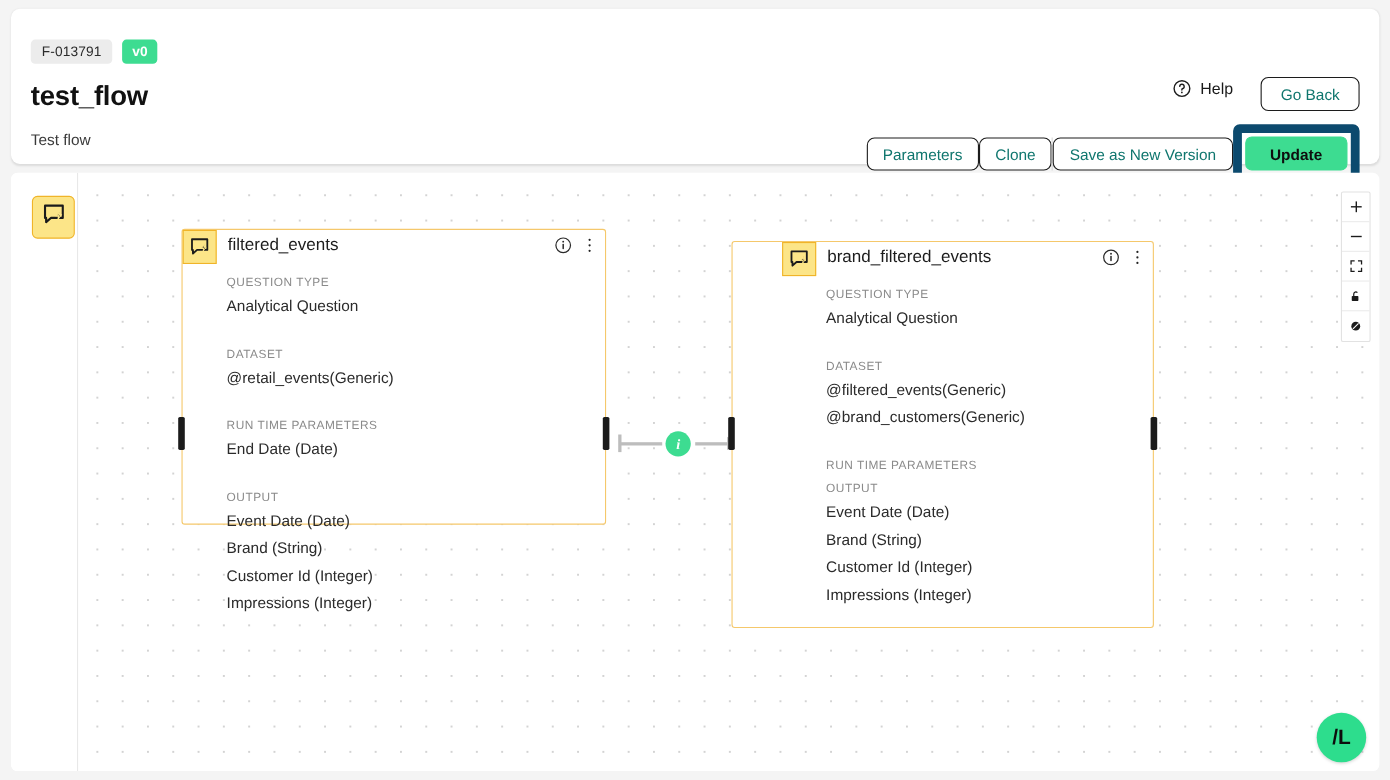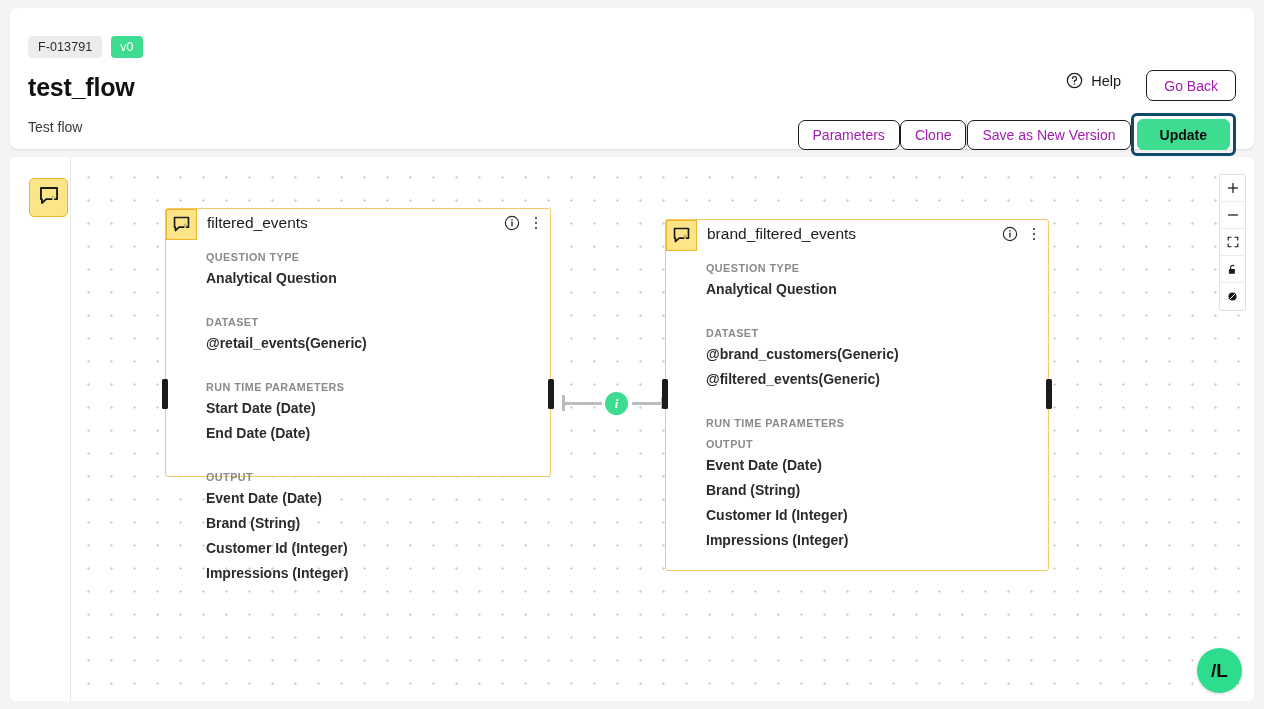--- a/index.html
+++ b/index.html
@@ -21,54 +21,54 @@
   }
   .badges { position: absolute; left: 18px; top: 28px; display: flex; align-items: center; gap: 9px; }
   .chip-id {
     background: #ececec; color: #2b2b2b;
     font-size: 12.5px; padding: 4px 10px; border-radius: 4px;
     letter-spacing: .1px;
     text-align: right;
   }
   .chip-ver {
     background: #3ddc91; color: #ffffff;
-    font-size: 12.5px; font-weight: 400; padding: 4px 9px; border-radius: 4px;
+    font-size: 12.5px; font-weight: 700; padding: 4px 9px; border-radius: 4px;
   }
   .flow-title {
     position: absolute; left: 18px; top: 65px;
     font-size: 25px; font-weight: 700; color: #111; letter-spacing: -.2px;
   }
   .flow-sub {
     position: absolute; left: 18px; top: 111px;
     font-size: 14px; color: #3a3a3a;
   }
   .help-wrap {
     position: absolute; right: 133px; top: 64px;
     display: flex; align-items: center; gap: 8px; cursor: pointer;
   }
   .help-wrap .lbl { font-size: 14.5px; color: #1a1a1a; }
   .icon-circle-q { width: 17px; height: 17px; display: block; }
   .btn {
-    border: 1.4px solid #1c1c1c; background: #fff; color: #a21caf;
+    border: 1.4px solid #1c1c1c; background: #fff; color: #0f766e;
     border-radius: 7px; font-size: 14px; font-family: inherit;
     height: 30px; display: inline-flex; align-items: center; justify-content: center;
     cursor: pointer; padding: 0 14px; white-space: nowrap;
   }
   .btn-goback { position: absolute; right: 18px; top: 62px; height: 31px; padding: 0 17px; }
   .actionbar {
     position: absolute; right: 18px; top: 105px;
     display: flex; align-items: center; 
   }
   .divider-v { width: 1px; height: 30px; background: #d6d6d6; }
   .btn-update {
     background: #3ddc91; border: 1.4px solid #3ddc91; color: #0e0e0e;
     font-weight: 600; height: 31px; padding: 0 22px; border-radius: 6px;
   }
   .update-hl {
-    border: 3px solid #0c4a6e; border-radius: 6px; padding: 3px;
+    border: 8px solid #0c4a6e; border-radius: 6px; padding: 3px;
     display: inline-flex;
   }
 
   
   .canvas-wrap {
     position: absolute; left: 10px; top: 157px;
     width: 1244px; height: 544px;
     background: #ffffff;
     border-radius: 6px;
     overflow: hidden;
@@ -90,42 +90,42 @@
     border-radius: 5px; display: flex; align-items: center; justify-content: center;
     cursor: pointer;
   }
 
   
   .node {
     position: absolute; background: #fff;
     border: 1.6px solid #f5c86b; border-radius: 3px;
   }
   #node-1 { left: 155px; top: 51px; width: 386px; height: 269px; }
-  #node-2 { left: 655px; top: 62px; width: 384px; height: 352px; }
+  #node-2 { left: 655px; top: 62px; width: 384px; height: 352px; padding-left: 45px; }
   .node-head { position: relative; height: 40px; }
   .node-icon {
     position: absolute; left: 0px; top: 0px; width: 31px; height: 31px;
     background: #fce588; border: 1.5px solid #f0b429;
     display: flex; align-items: center; justify-content: center;
   }
   .node-title {
     position: absolute; left: 41px; top: 5px;
     font-size: 15.5px; color: #1c1c1c;
   }
   .node-actions {
     position: absolute; right: 7px; top: 6px;
     display: flex; align-items: center; gap: 9px;
   }
   .ic-info { width: 16px; height: 16px; cursor: pointer; display: block; }
   .ic-kebab {
     width: 14px; height: 16px; cursor: pointer;
     display: flex; flex-direction: column; align-items: center; justify-content: center; gap: 2.4px;
   }
   .ic-kebab i { width: 2.6px; height: 2.6px; background: #222; border-radius: 50%; display: block; }
-  .node-body { padding: 0 0 0 40px; font-weight: bold; }
+  .node-body { padding: 0 0 0 40px; }
   .sec { margin-top: 25px; }
   .sec:first-child { margin-top: 2px; }
   .sec-label {
     font-size: 10.8px; color: #8a8a8a; letter-spacing: .45px;
     text-transform: uppercase; margin-bottom: 3px;
   }
   .sec-item { font-size: 14px; color: #2b2b2b; line-height: 25px; }
 
   
   .handle {
@@ -266,21 +266,20 @@
       <div class="sec">
         <div class="sec-label">QUESTION TYPE</div>
         <div class="sec-item">Analytical Question</div>
       </div>
       <div class="sec">
         <div class="sec-label">DATASET</div>
         <div class="sec-item">@retail_events(Generic)</div>
       </div>
       <div class="sec">
         <div class="sec-label">RUN TIME PARAMETERS</div>
-        <div class="sec-item">Start Date (Date)</div>
         <div class="sec-item">End Date (Date)</div>
       </div>
       <div class="sec">
         <div class="sec-label">OUTPUT</div>
         <div class="sec-item">Event Date (Date)</div>
         <div class="sec-item">Brand (String)</div>
         <div class="sec-item">Customer Id (Integer)</div>
         <div class="sec-item">Impressions (Integer)</div>
       </div>
     </div>
@@ -322,22 +321,22 @@
       </span>
     </div>
 
     <div class="node-body">
       <div class="sec">
         <div class="sec-label">QUESTION TYPE</div>
         <div class="sec-item">Analytical Question</div>
       </div>
       <div class="sec">
         <div class="sec-label">DATASET</div>
+        <div class="sec-item">@filtered_events(Generic)</div>
         <div class="sec-item">@brand_customers(Generic)</div>
-        <div class="sec-item">@filtered_events(Generic)</div>
       </div>
       <div class="sec">
         <div class="sec-label">RUN TIME PARAMETERS</div>
       </div>
       <div class="sec" style="margin-top:9px">
         <div class="sec-label">OUTPUT</div>
         <div class="sec-item">Event Date (Date)</div>
         <div class="sec-item">Brand (String)</div>
         <div class="sec-item">Customer Id (Integer)</div>
         <div class="sec-item">Impressions (Integer)</div>

